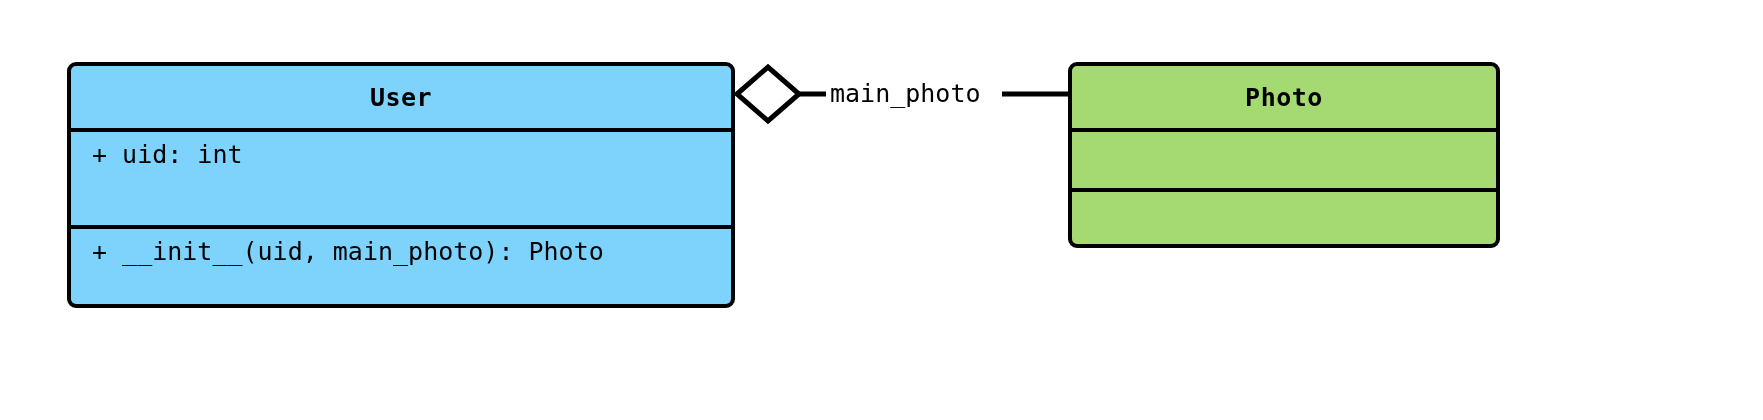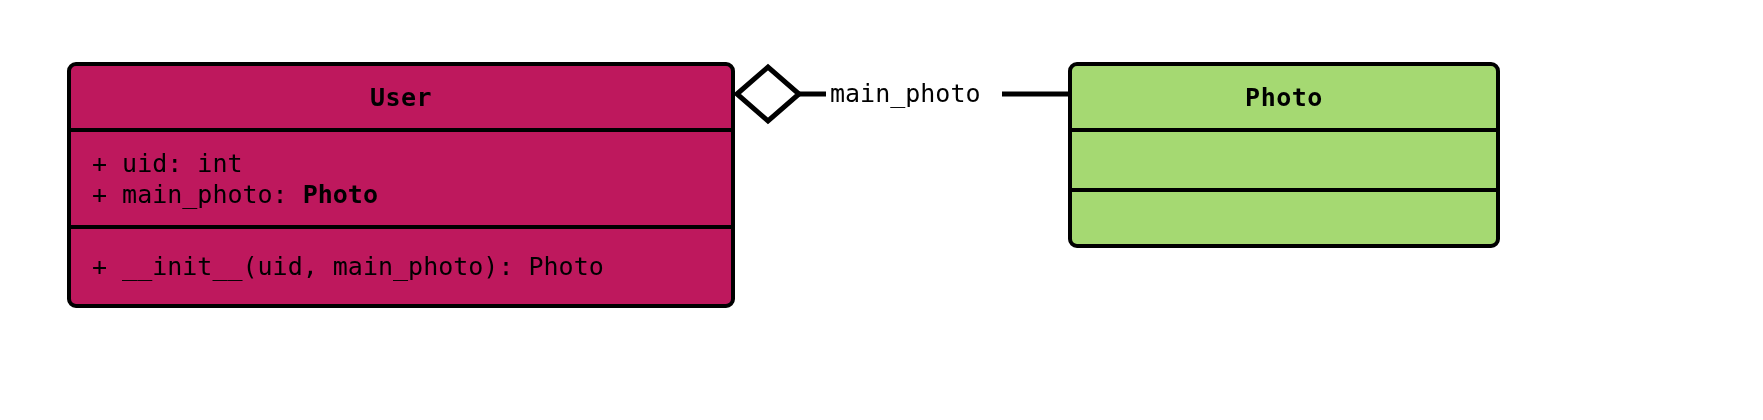--- a/index.html
+++ b/index.html
@@ -49,22 +49,22 @@
     justify-content: center;
     font-weight: bold;
     font-size: 25px;
     letter-spacing: 0.5px;
     color: #000000;
   }
 
   .uml-lines {
     padding: 7px 18px 7px 21px;
     display: flex;
-    flex-direction: column;
-    justify-content: center;
+    flex-direction: row;
+    justify-content: space-between;
     font-size: 25px;
     line-height: 31px;
     color: #000000;
     white-space: pre;
   }
 
   .uml-lines .member {
     display: block;
     white-space: pre;
   }
@@ -72,21 +72,21 @@
   .uml-lines .member b {
     font-weight: bold;
   }
 
   
   #user-class {
     left: 67px;
     top: 62px;
     width: 668px;
     height: 246px;
-    background: #be185d;
+    background: #7dd3fc;
   }
   #user-class .c-title   { height: 62px; }
   #user-class .c-attrs   { height: 97px; }
   #user-class .c-methods { flex: 1 1 auto; }
 
   
   #photo-class {
     left: 1068px;
     top: 62px;
     width: 432px;
@@ -123,21 +123,20 @@
 </head>
 <body>
 
 <div id="canvas">
 
   <div class="uml-class" id="user-class">
     <div class="uml-compartment uml-title c-title">User</div>
 
     <div class="uml-compartment uml-lines c-attrs">
       <span class="member">+ uid: int</span>
-      <span class="member"><span>+ main_photo: </span><b>Photo</b></span>
     </div>
 
     <div class="uml-compartment uml-lines c-methods">
       <span class="member">+ __init__(uid, main_photo): Photo</span>
     </div>
   </div>
 
   <svg id="edge-aggregation" viewBox="0 0 345 74">
 
     <polygon points="7,36 38,9 69,36 38,63" fill="#ffffff" stroke="#000000" stroke-width="5" stroke-linejoin="miter"></polygon>

